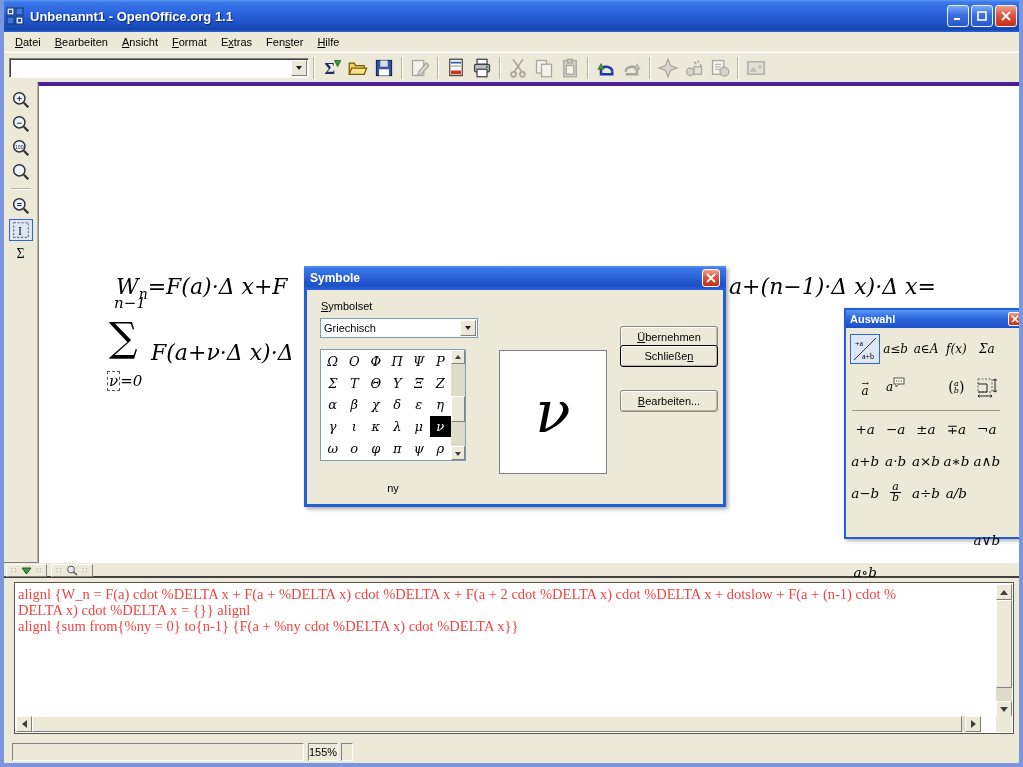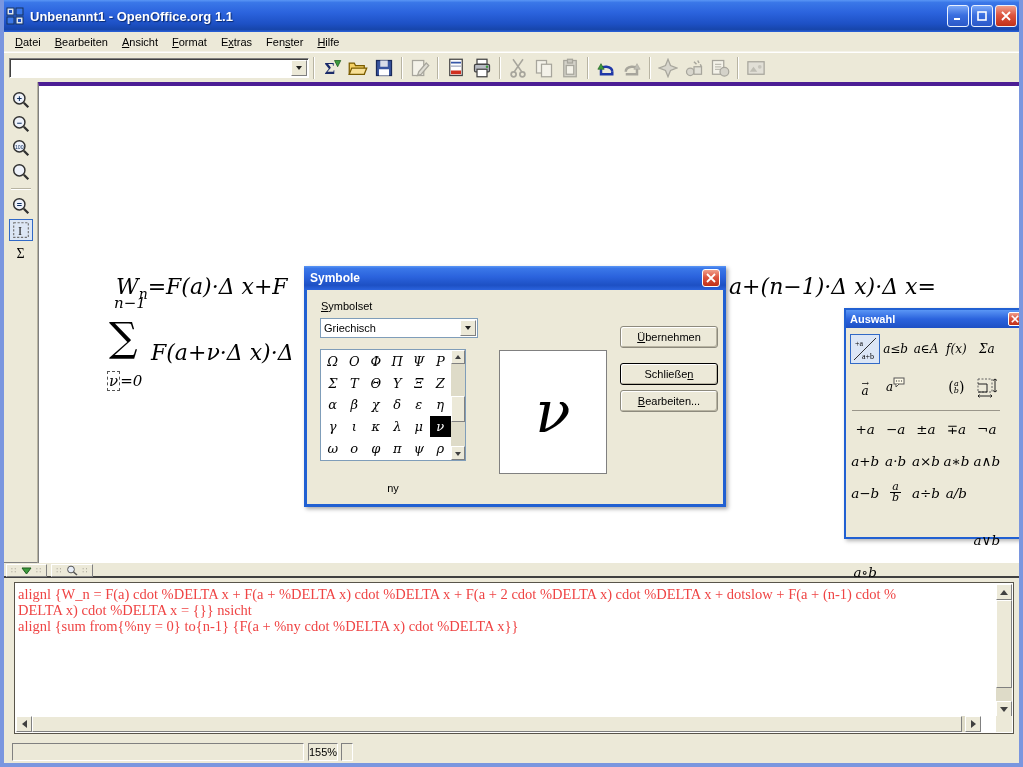--- a/index.html
+++ b/index.html
@@ -364,21 +364,21 @@
           <path d="M7.5 7 L11 10" stroke="#555" stroke-width="1.6"></path>
         </svg>
       <span class="dots">∷</span>
       </span>
   </div>
 
   <div class="cmdarea">
     <div class="cmdbox">
       <div class="cmdtext" id="cmdtext">
           <div>alignl {W_n = F(a) cdot %DELTA x + F(a + %DELTA x) cdot %DELTA x + F(a + 2 cdot %DELTA x) cdot %DELTA x + dotslow + F(a + (n-1) cdot %</div>
-          <div>DELTA x) cdot %DELTA x = {}} nsicht</div>
+          <div>DELTA x) cdot %DELTA x = {}} alignl</div>
           <div>alignl  {sum from{%ny = 0} to{n-1} {F(a + %ny cdot %DELTA x) cdot %DELTA x}}</div>
         </div>
       <div class="vscroll">
         <span class="sc-btn" style="left:0;top:0;">
             <span class="tri-u"></span>
           </span>
         <span class="sc-thumb" style="left:0;top:16px;width:16px;height:88px;"></span>
         <span class="sc-btn" style="left:0;bottom:0;">
             <span class="tri-d"></span>
           </span>
@@ -460,21 +460,21 @@
           <span class="sc-thumb" style="left:0;top:46px;width:14px;height:26px;"></span>
           <span class="sc-btn" style="left:0;bottom:0;width:14px;height:14px;">
               <span class="tri-d" style="border-width:3px;border-top-width:4px;"></span>
             </span>
         </div>
       </div>
       <div class="preview">
         <span>ν</span>
       </div>
       <span class="symname">ny</span>
-      <span id="dlgbtns"><span class="dlg-btn" style="top: 36px;"><span class="u">Ü</span>bernehmen</span><span class="dlg-btn focused" style="top: 73px;">Schließe<span class="u">n</span></span><span class="dlg-btn" style="top: 100px;"><span class="u">B</span>earbeiten...</span></span>
+      <span id="dlgbtns"><span class="dlg-btn" style="top: 36px;"><span class="u">Ü</span>bernehmen</span><span class="dlg-btn focused" style="top: 55px;">Schließe<span class="u">n</span></span><span class="dlg-btn" style="top: 100px;"><span class="u">B</span>earbeiten...</span></span>
     </div>
   </div>
 
   <div class="palette">
     <div class="pal-title">
       <span>Auswahl</span>
       <span class="sp"></span>
       <span class="xbtn small">
         <svg width="8" height="8" viewBox="0 0 10 10">
             <path d="M1 1 L9 9 M9 1 L1 9" stroke="#fff" stroke-width="2"></path>

